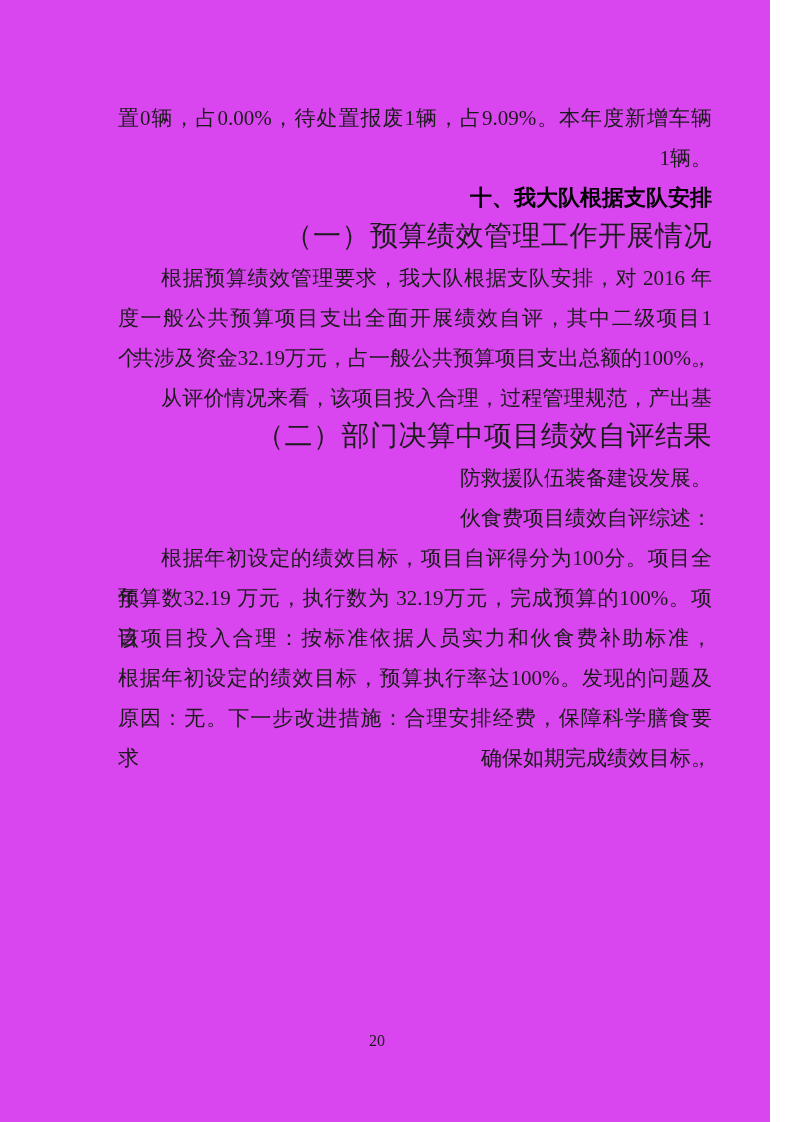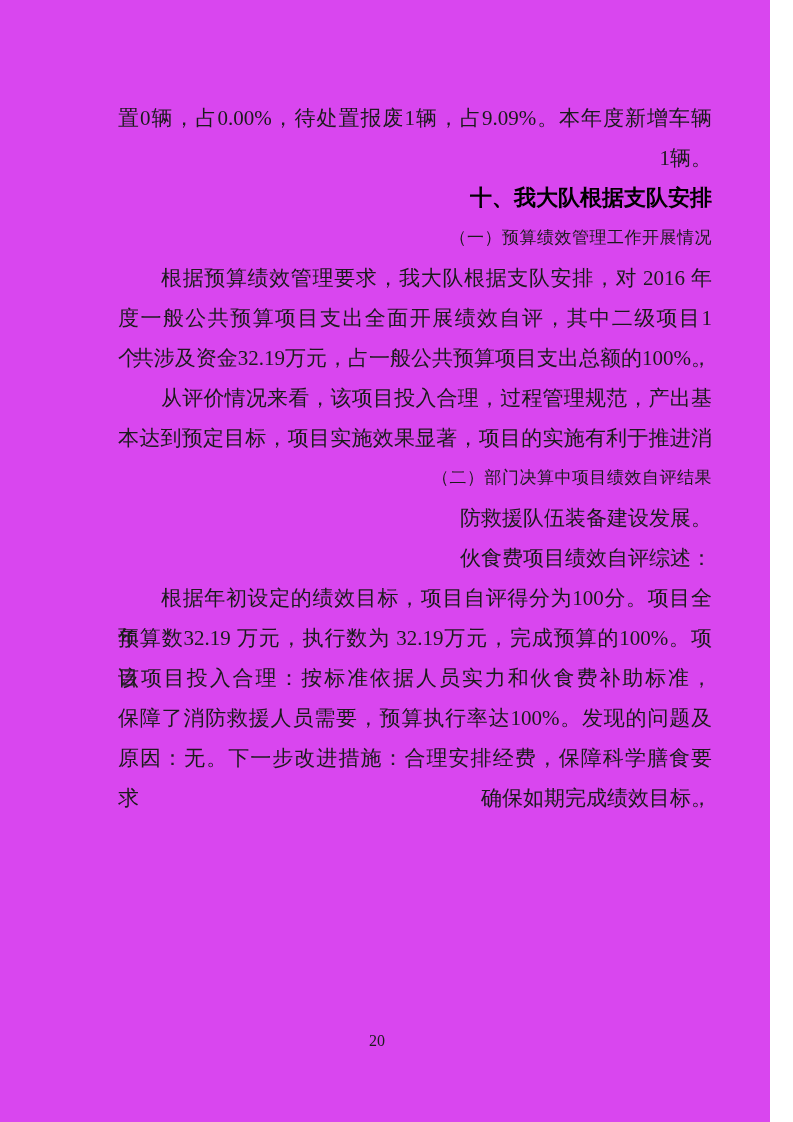--- a/index.html
+++ b/index.html
@@ -37,22 +37,22 @@
   .line.indent {
     text-indent: 43px;
   }
   .line.heading {
     font-family: "Liberation Sans", "DejaVu Sans", sans-serif;
     font-weight: 700;
     font-size: 22px;
     color: #000000;
   }
   .line.subheading {
-    font-family: Liberation Sans, sans-serif;
-    font-size: 17px;
+    font-family: Liberation Mono, monospace;
+    font-size: 28px;
     letter-spacing: 0.5px;
   }
   .pagenum {
     position: absolute;
     left: 0;
     right: 16px;
     top: 1032px;
     text-align: center;
     font-size: 16px;
     font-family: "Liberation Serif", "DejaVu Serif", serif;
@@ -65,25 +65,24 @@
 <div class="page">
   <div class="textblock">
     <div class="line justify">置0辆，占0.00%，待处置报废1辆，占9.09%。本年度新增车辆</div>
     <div class="line">1辆。</div>
     <div class="line heading indent">十、我大队根据支队安排</div>
     <div class="line subheading indent">（一）预算绩效管理工作开展情况</div>
     <div class="line indent justify">根据预算绩效管理要求，我大队根据支队安排，对 2016 年</div>
     <div class="line justify">度一般公共预算项目支出全面开展绩效自评，其中二级项目1个，</div>
     <div class="line">共涉及资金32.19万元，占一般公共预算项目支出总额的100%。</div>
     <div class="line indent justify">从评价情况来看，该项目投入合理，过程管理规范，产出基</div>
-    <div class="line justify">本达到预定目标，项目实施效果显著，项目的实施有利于推进消</div>
     <div class="line subheading indent">（二）部门决算中项目绩效自评结果</div>
     <div class="line">防救援队伍装备建设发展。</div>
     <div class="line indent">伙食费项目绩效自评综述：</div>
     <div class="line indent justify">根据年初设定的绩效目标，项目自评得分为100分。项目全年</div>
     <div class="line justify">预算数32.19 万元，执行数为 32.19万元，完成预算的100%。项目</div>
     <div class="line justify">该项目投入合理：按标准依据人员实力和伙食费补助标准，</div>
-    <div class="line justify">保障了消防救援人员需要，预算执行率达100%。发现的问题及</div>
+    <div class="line justify">根据年初设定的绩效目标，预算执行率达100%。发现的问题及</div>
     <div class="line justify">原因：无。下一步改进措施：合理安排经费，保障科学膳食要求，</div>
     <div class="line">确保如期完成绩效目标。</div>
   </div>
   <div class="pagenum">20</div>
 </div>
 
 </body></html>

